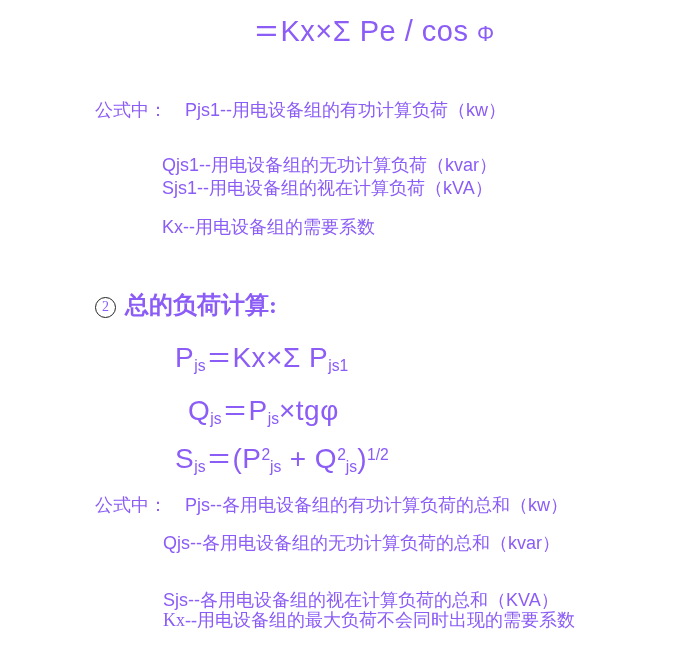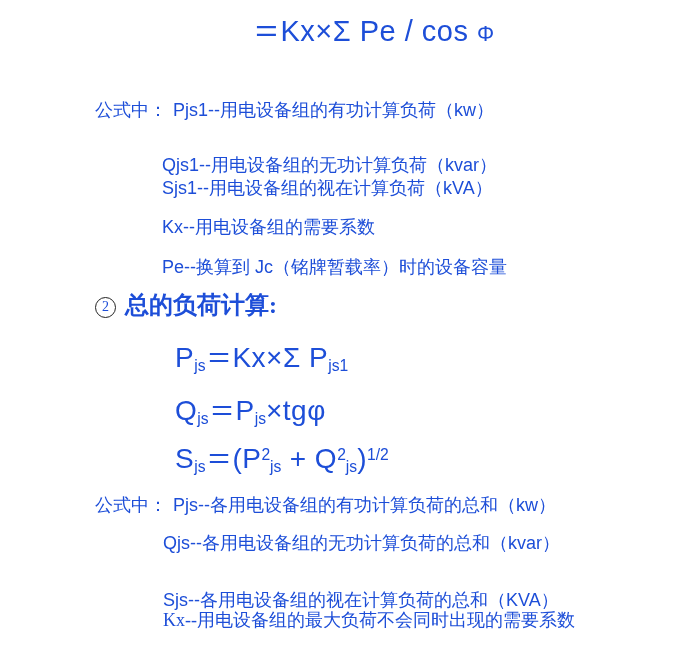--- a/index.html
+++ b/index.html
@@ -5,21 +5,21 @@
   html, body {
     margin: 0;
     padding: 0;
     background: #ffffff;
   }
   .page {
     position: relative;
     width: 676px;
     height: 652px;
     background: #ffffff;
-    color: #1d4ed8;
+    color: #8b5cf6;
     font-family: "Liberation Sans", "DejaVu Sans", sans-serif;
     overflow: hidden;
   }
   .abs { position: absolute; white-space: nowrap; }
 
   
   .formula {
     font-size: 28px;
     letter-spacing: 0.5px;
   }
@@ -44,21 +44,21 @@
   }
   .seg-phi {
     font-size: 0.74em;
   }
 
   
   .legend-line {
     font-size: 18px;
     line-height: 1.35;
   }
-  .legend-label { margin-right: 6px; font-family: Liberation Mono, monospace; }
+  .legend-label { margin-right: 18px; font-family: Liberation Mono, monospace; }
 
   
   .heading {
     font-family: "Liberation Serif", "DejaVu Serif", serif;
     font-weight: bold;
     font-size: 24px;
     line-height: 1.25;
   }
   .circled-num {
     display: inline-block;
@@ -81,28 +81,27 @@
 <div class="page">
 
   <div class="abs formula-top" style="left:253px; top:15px;"><span class="seg-eq">=</span><span>Kx×Σ Pe / cos </span><span class="seg-phi">Φ</span></div>
 
   <div class="abs legend-line" style="left:95px; top:98px;">
     <span class="legend-label">公式中：</span><span>Pjs1--用电设备组的有功计算负荷（kw）</span>
   </div>
   <div class="abs legend-line" style="left:162px; top:153px;">Qjs1--用电设备组的无功计算负荷（kvar）</div>
   <div class="abs legend-line" style="left:162px; top:176px;">Sjs1--用电设备组的视在计算负荷（kVA）</div>
   <div class="abs legend-line" style="left:162px; top:215px;">Kx--用电设备组的需要系数</div>
-  <div class="abs legend-line" style="left:162px; top:255px;">Pe--换算到 Jc（铭牌暂载率）时的设备容量</div>
 
   <div class="abs heading" style="left:95px; top:290px;">
     <span class="circled-num">2</span><span>总的负荷计算:</span>
   </div>
 
   <div class="abs formula" style="left:175px; top:342px;"><span>P</span><span class="seg-sub">js</span><span class="seg-eq">=</span><span>Kx×Σ P</span><span class="seg-sub">js1</span></div>
-  <div class="abs formula" style="left:175px; top:395px;"><span>Q</span><span class="seg-sub">js</span><span class="seg-eq">=</span><span>P</span><span class="seg-sub">js</span><span>×tgφ</span></div>
+  <div class="abs formula" style="left:188px; top:395px;"><span>Q</span><span class="seg-sub">js</span><span class="seg-eq">=</span><span>P</span><span class="seg-sub">js</span><span>×tgφ</span></div>
   <div class="abs formula" style="left:175px; top:443px;"><span>S</span><span class="seg-sub">js</span><span class="seg-eq">=</span><span>(P</span><span class="seg-sup">2</span><span class="seg-sub">js</span><span> + Q</span><span class="seg-sup">2</span><span class="seg-sub">js</span><span>)</span><span class="seg-sup">1/2</span></div>
 
   <div class="abs legend-line" style="left:95px; top:493px;">
     <span class="legend-label">公式中：</span><span>Pjs--各用电设备组的有功计算负荷的总和（kw）</span>
   </div>
   <div class="abs legend-line" style="left:163px; top:531px;">Qjs--各用电设备组的无功计算负荷的总和（kvar）</div>
   <div class="abs legend-line" style="left:163px; top:588px;">Sjs--各用电设备组的视在计算负荷的总和（KVA）</div>
   <div class="abs legend-line" style="left:163px; top:608px;font-family:Liberation Serif, serif;">Kx--用电设备组的最大负荷不会同时出现的需要系数</div>
 
 </div>

